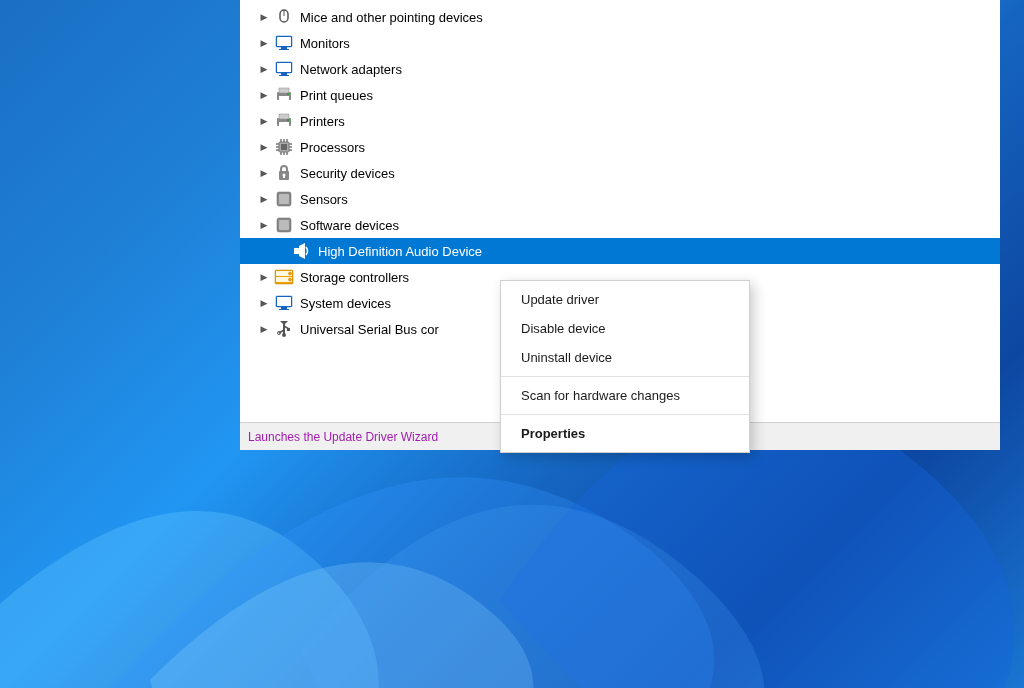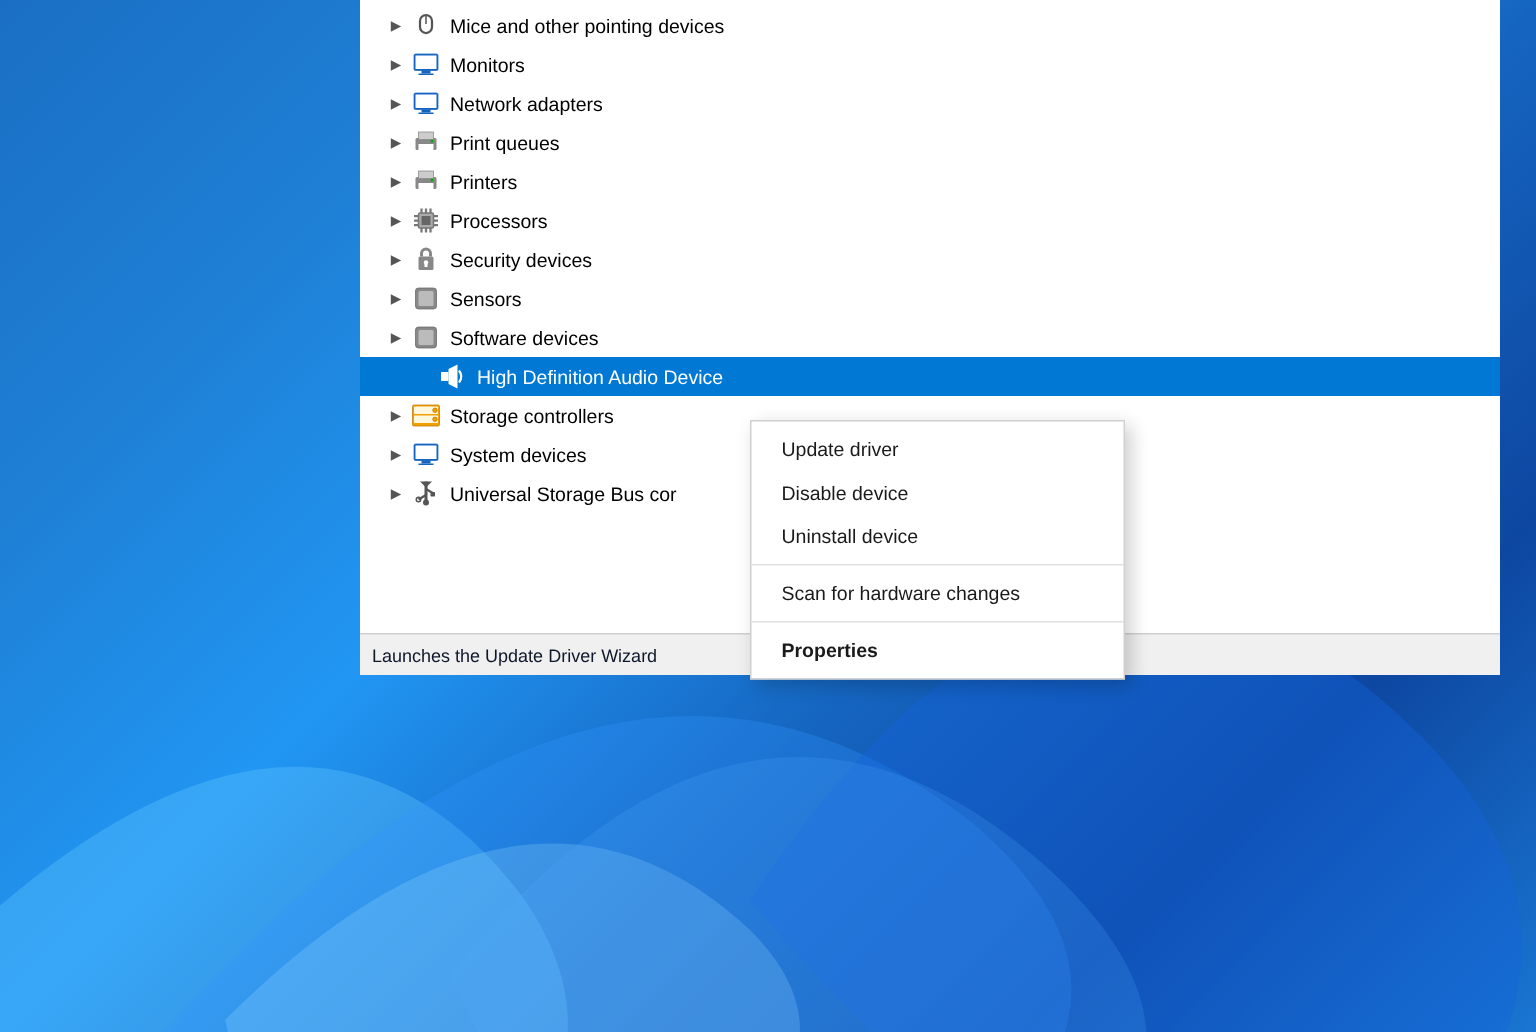--- a/index.html
+++ b/index.html
@@ -86,21 +86,21 @@
       position: absolute;
       bottom: 0; left: 0;
       right: 0;
       height: 28px;
       background: #f0f0f0;
       border-top: 1px solid #d0d0d0;
       display: flex;
       align-items: center;
       padding: 0 8px;
       font-size: 12px;
-      color: #0f172a;
+      color: #a21caf;
     }
 
     
     .context-menu {
       position: absolute;
       top: 255px;
       left: 500px;
       width: 250px;
       background: #ffffff;
       border: 1px solid #d0d0d0;
@@ -316,21 +316,21 @@
         <svg width="16" height="18" viewBox="0 0 16 18" fill="none" xmlns="http://www.w3.org/2000/svg">
           <line x1="8" y1="1" x2="8" y2="14" stroke="#555" stroke-width="2"></line>
           <polygon points="4,1 12,1 8,5" fill="#555"></polygon>
           <line x1="8" y1="6" x2="13" y2="9" stroke="#555" stroke-width="1.5"></line>
           <rect x="11" y="8" width="3" height="3" rx="0.5" fill="#555"></rect>
           <line x1="8" y1="10" x2="3" y2="13" stroke="#555" stroke-width="1.5"></line>
           <circle cx="3" cy="13" r="1.5" stroke="#555" stroke-width="1" fill="none"></circle>
           <circle cx="8" cy="15" r="2" fill="#555"></circle>
         </svg>
       </span>
-      <span class="device-label">Universal Storage Bus cor</span>
+      <span class="device-label">Universal Serial Bus cor</span>
     </li>
   </ul>
 
   <div class="status-bar">
     <span>Launches the Update Driver Wizard</span>
   </div>
 </div>
 
 <div class="context-menu">
   <div class="context-menu-item">Update driver</div>

